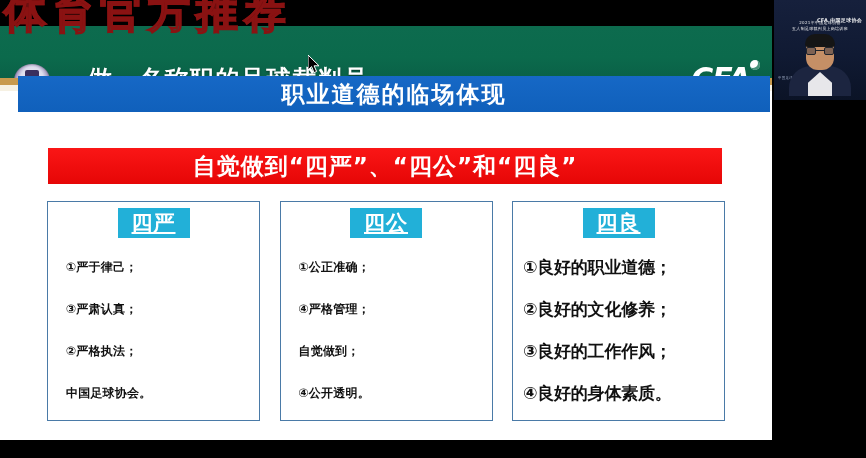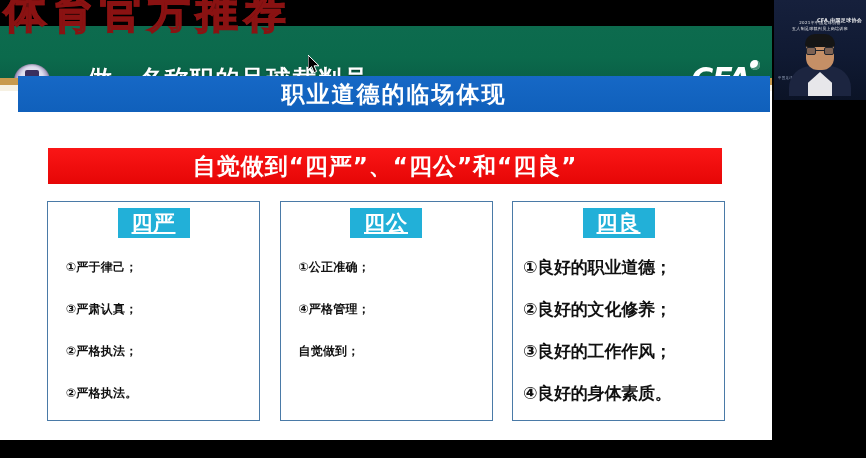--- a/index.html
+++ b/index.html
@@ -450,32 +450,33 @@
     <div class="columns">
 
       <div class="col-box">
         <div class="col-chip">
           <span class="col-chip-text">四严</span>
         </div>
         <div class="col-items">
           <div class="col-item">①严于律己；</div>
           <div class="col-item">③严肃认真；</div>
           <div class="col-item">②严格执法；</div>
-          <div class="col-item">②严格执法。</div>
+          <div class="col-item">中国足球协会。</div>
         </div>
       </div>
 
       <div class="col-box">
         <div class="col-chip">
           <span class="col-chip-text">四公</span>
         </div>
         <div class="col-items">
           <div class="col-item">①公正准确；</div>
           <div class="col-item">④严格管理；</div>
           <div class="col-item">自觉做到；</div>
+          <div class="col-item">④公开透明。</div>
         </div>
       </div>
 
       <div class="col-box wide">
         <div class="col-chip">
           <span class="col-chip-text">四良</span>
         </div>
         <div class="col-items">
           <div class="col-item">①良好的职业道德；</div>
           <div class="col-item">②良好的文化修养；</div>

